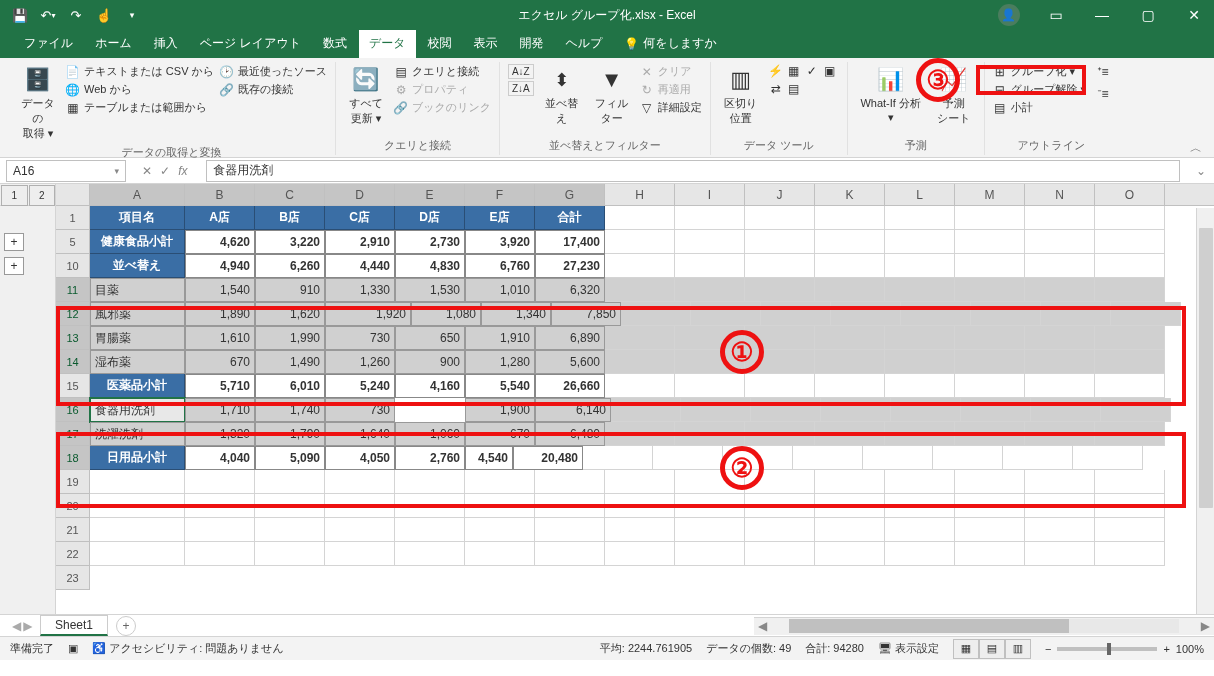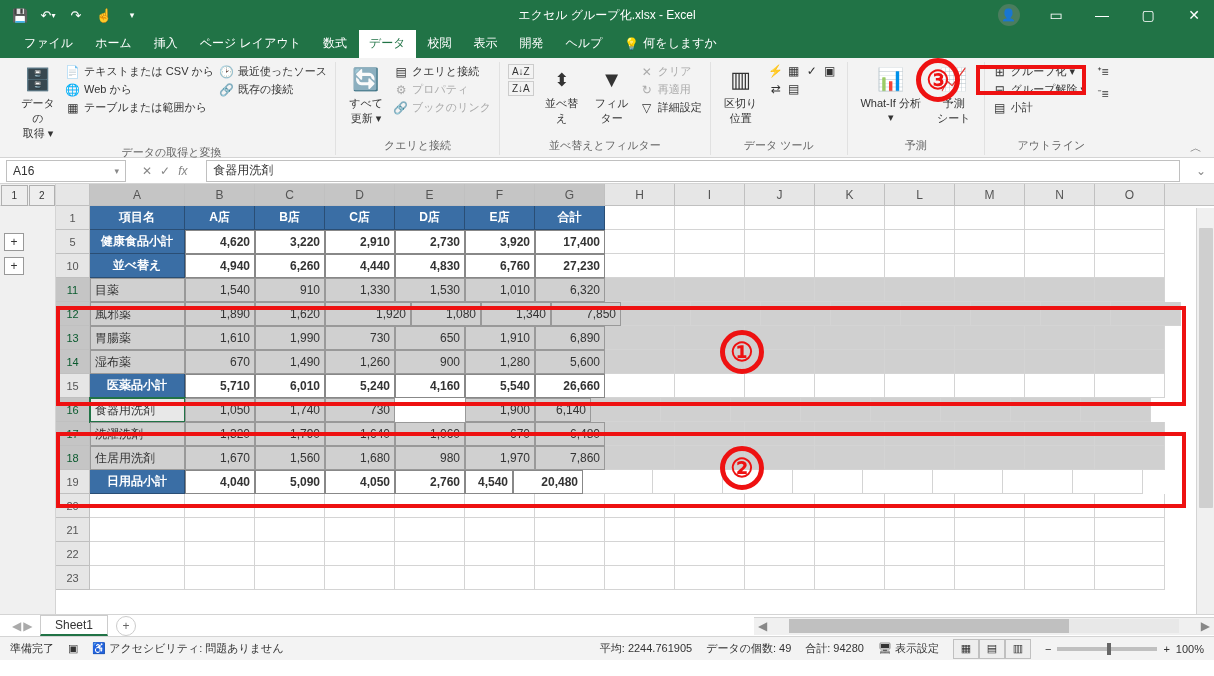--- a/index.html
+++ b/index.html
@@ -499,60 +499,43 @@
             <div class="cell" style="width: 70px;"></div>
             <div class="cell" style="width: 70px;"></div>
             <div class="cell" style="width: 70px;"></div>
             <div class="cell" style="width: 70px;"></div>
             <div class="cell" style="width: 70px;"></div>
             <div class="cell" style="width: 70px;"></div>
             <div class="cell" style="width: 70px;"></div>
           </div>
           <div class="cell-row">
             <div class="cell data sel active" style="width: 95px; justify-content: flex-start;">食器用洗剤</div>
-            <div class="cell data num sel" style="width: 70px;">1,050</div>
+            <div class="cell data num sel" style="width: 70px;">1,710</div>
             <div class="cell data num sel" style="width: 70px;">1,740</div>
             <div class="cell data num sel" style="width: 70px;">730</div>
             <div class="cell data num sel" style="width: 70px; margin-top: 40px;">720</div>
             <div class="cell data num sel" style="width: 70px;">1,900</div>
-            <div class="cell data num sel" style="width: 56px;">6,140</div>
+            <div class="cell data num sel" style="width: 76px;">6,140</div>
             <div class="cell sel" style="width: 70px;"></div>
             <div class="cell sel" style="width: 70px;"></div>
             <div class="cell sel" style="width: 70px;"></div>
             <div class="cell sel" style="width: 70px;"></div>
             <div class="cell sel" style="width: 70px;"></div>
             <div class="cell sel" style="width: 70px;"></div>
             <div class="cell sel" style="width: 70px;"></div>
             <div class="cell sel" style="width: 70px;"></div>
           </div>
           <div class="cell-row">
             <div class="cell data sel" style="width: 95px; justify-content: flex-start;">洗濯洗剤</div>
             <div class="cell data num sel" style="width: 70px;">1,320</div>
             <div class="cell data num sel" style="width: 70px;">1,790</div>
             <div class="cell data num sel" style="width: 70px;">1,640</div>
             <div class="cell data num sel" style="width: 70px;">1,060</div>
             <div class="cell data num sel" style="width: 70px;">670</div>
             <div class="cell data num sel" style="width: 70px;">6,480</div>
-            <div class="cell sel" style="width: 70px;"></div>
-            <div class="cell sel" style="width: 70px;"></div>
-            <div class="cell sel" style="width: 70px;"></div>
-            <div class="cell sel" style="width: 70px;"></div>
-            <div class="cell sel" style="width: 70px;"></div>
-            <div class="cell sel" style="width: 70px;"></div>
-            <div class="cell sel" style="width: 70px;"></div>
-            <div class="cell sel" style="width: 70px;"></div>
-          </div>
-          <div class="cell-row">
-            <div class="cell data sel" style="width: 95px; justify-content: flex-start;">住居用洗剤</div>
-            <div class="cell data num sel" style="width: 70px;">1,670</div>
-            <div class="cell data num sel" style="width: 70px;">1,560</div>
-            <div class="cell data num sel" style="width: 70px;">1,680</div>
-            <div class="cell data num sel" style="width: 70px;">980</div>
-            <div class="cell data num sel" style="width: 70px;">1,970</div>
-            <div class="cell data num sel" style="width: 70px;">7,860</div>
             <div class="cell sel" style="width: 70px;"></div>
             <div class="cell sel" style="width: 70px;"></div>
             <div class="cell sel" style="width: 70px;"></div>
             <div class="cell sel" style="width: 70px;"></div>
             <div class="cell sel" style="width: 70px;"></div>
             <div class="cell sel" style="width: 70px;"></div>
             <div class="cell sel" style="width: 70px;"></div>
             <div class="cell sel" style="width: 70px;"></div>
           </div>
           <div class="cell-row">

